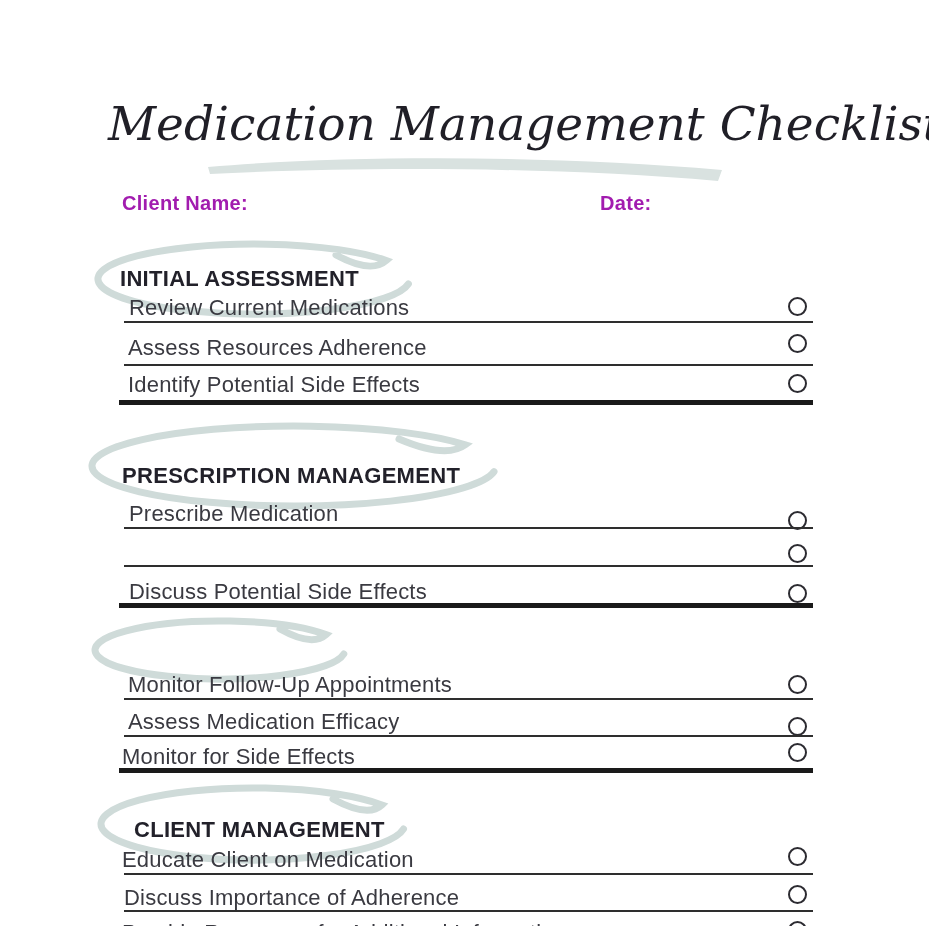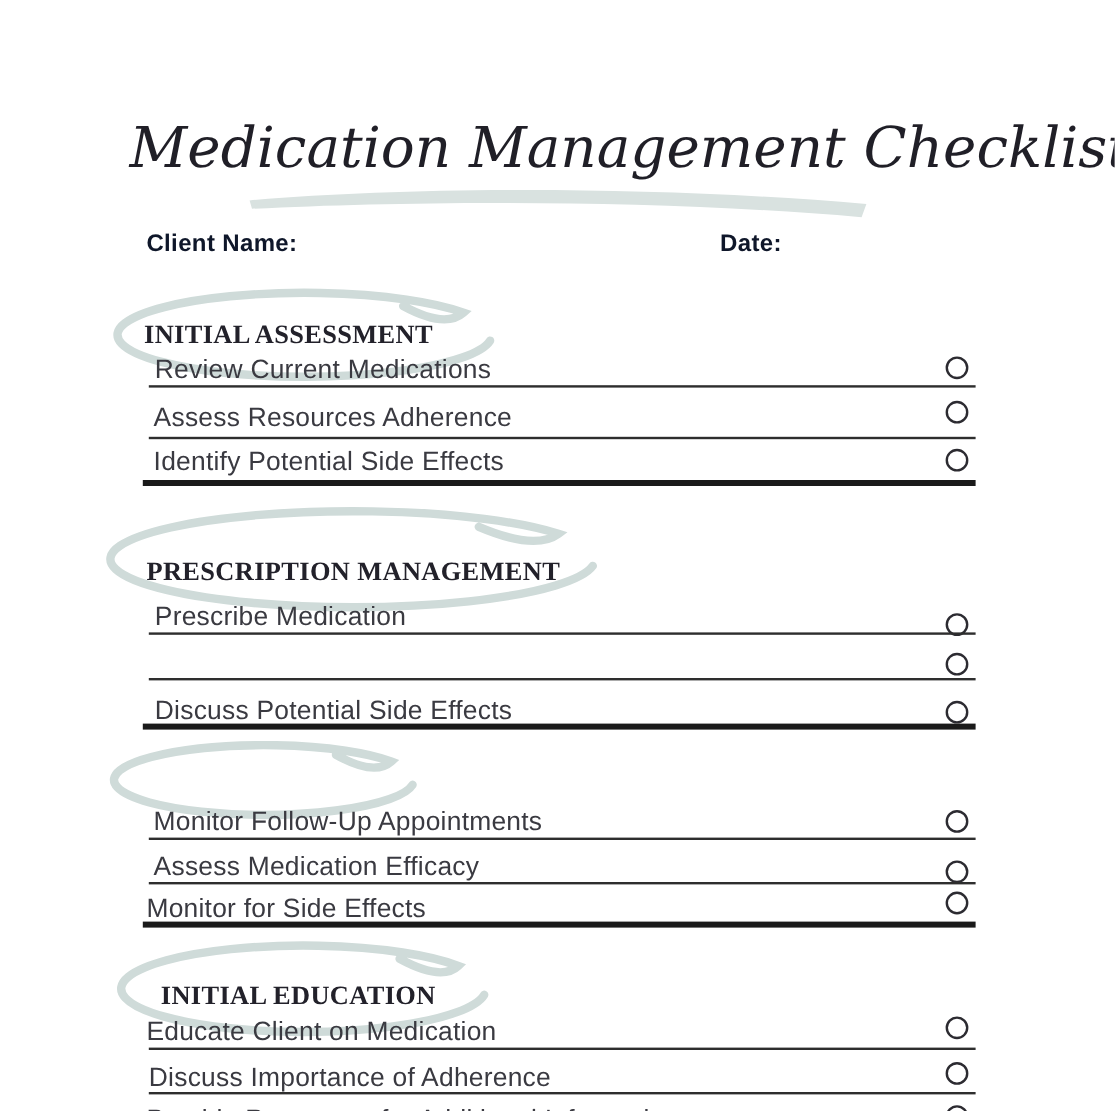--- a/index.html
+++ b/index.html
@@ -7,23 +7,23 @@
     --item-ink:#3a3a41; --line:#2e2e2e; --bar:#1a1a1a;
   }
   html,body{margin:0;padding:0;background:#fff;}
   .page{position:relative;width:929px;height:926px;background:#fff;overflow:hidden;
         font-family:"Liberation Sans",sans-serif;}
   .title{position:absolute;left:108px;top:96px;font-family:"DejaVu Serif",serif;
          font-style:italic;font-weight:400;font-size:47px;color:#201f27;white-space:nowrap;}
   .deco{position:absolute;overflow:visible;pointer-events:none;}
   .deco path{fill:none;stroke:var(--highlight);stroke-width:7;stroke-linecap:round;}
   .swoosh path{fill:var(--swoosh);stroke:none;}
-  .client{position:absolute;top:192px;font-weight:700;font-size:20px;color:#0f172a;
+  .client{position:absolute;top:192px;font-weight:700;font-size:20px;color:#a21caf;
           letter-spacing:.3px;white-space:nowrap;}
-  .sec-h{position:absolute;font-family:Liberation Serif, serif;font-weight:700;font-size:22px;
+  .sec-h{position:absolute;font-family:Liberation Sans, sans-serif;font-weight:700;font-size:22px;
          color:var(--ink);letter-spacing:.3px;white-space:nowrap;}
   .item-label{position:absolute;font-size:22px;color:var(--item-ink);letter-spacing:.2px;
               white-space:nowrap;}
   .hair{position:absolute;left:124px;width:689px;height:2px;background:var(--line);}
   .bar{position:absolute;left:119px;width:694px;height:5px;background:var(--bar);}
   .circ{position:absolute;left:788px;width:15px;height:15px;border:2px solid #2c2b31;
         border-radius:50%;background:transparent;cursor:pointer;}
 </style>
 </head>
 <body>
@@ -83,21 +83,21 @@
   <span class="circ" style="top:717px"></span>
   <div class="hair" style="top:735px"></div>
 
   <div class="item-label" style="left:122px;top:744px">Monitor for Side Effects</div>
   <span class="circ" style="top:743px"></span>
   <div class="bar" style="top:768px"></div>
 
   <svg class="deco" style="left:88px;top:781px" width="330" height="86" viewBox="0 0 330 86">
     <path d="M245 18 Q280 37 293.9 23.9 A152 36 0 1 0 315.5 48"></path>
   </svg>
-  <div class="sec-h" style="left:134px;top:817px">INITIAL EDUCATION</div>
+  <div class="sec-h" style="left:134px;top:817px">CLIENT MANAGEMENT</div>
 
   <div class="item-label" style="left:122px;top:847px">Educate Client on Medication</div>
   <span class="circ" style="top:847px"></span>
   <div class="hair" style="top:873px"></div>
 
   <div class="item-label" style="left:124px;top:885px">Discuss Importance of Adherence</div>
   <span class="circ" style="top:885px"></span>
   <div class="hair" style="top:910px"></div>
 
   <div class="item-label" style="left:122px;top:920px">Provide Resources for Additional Information</div>

